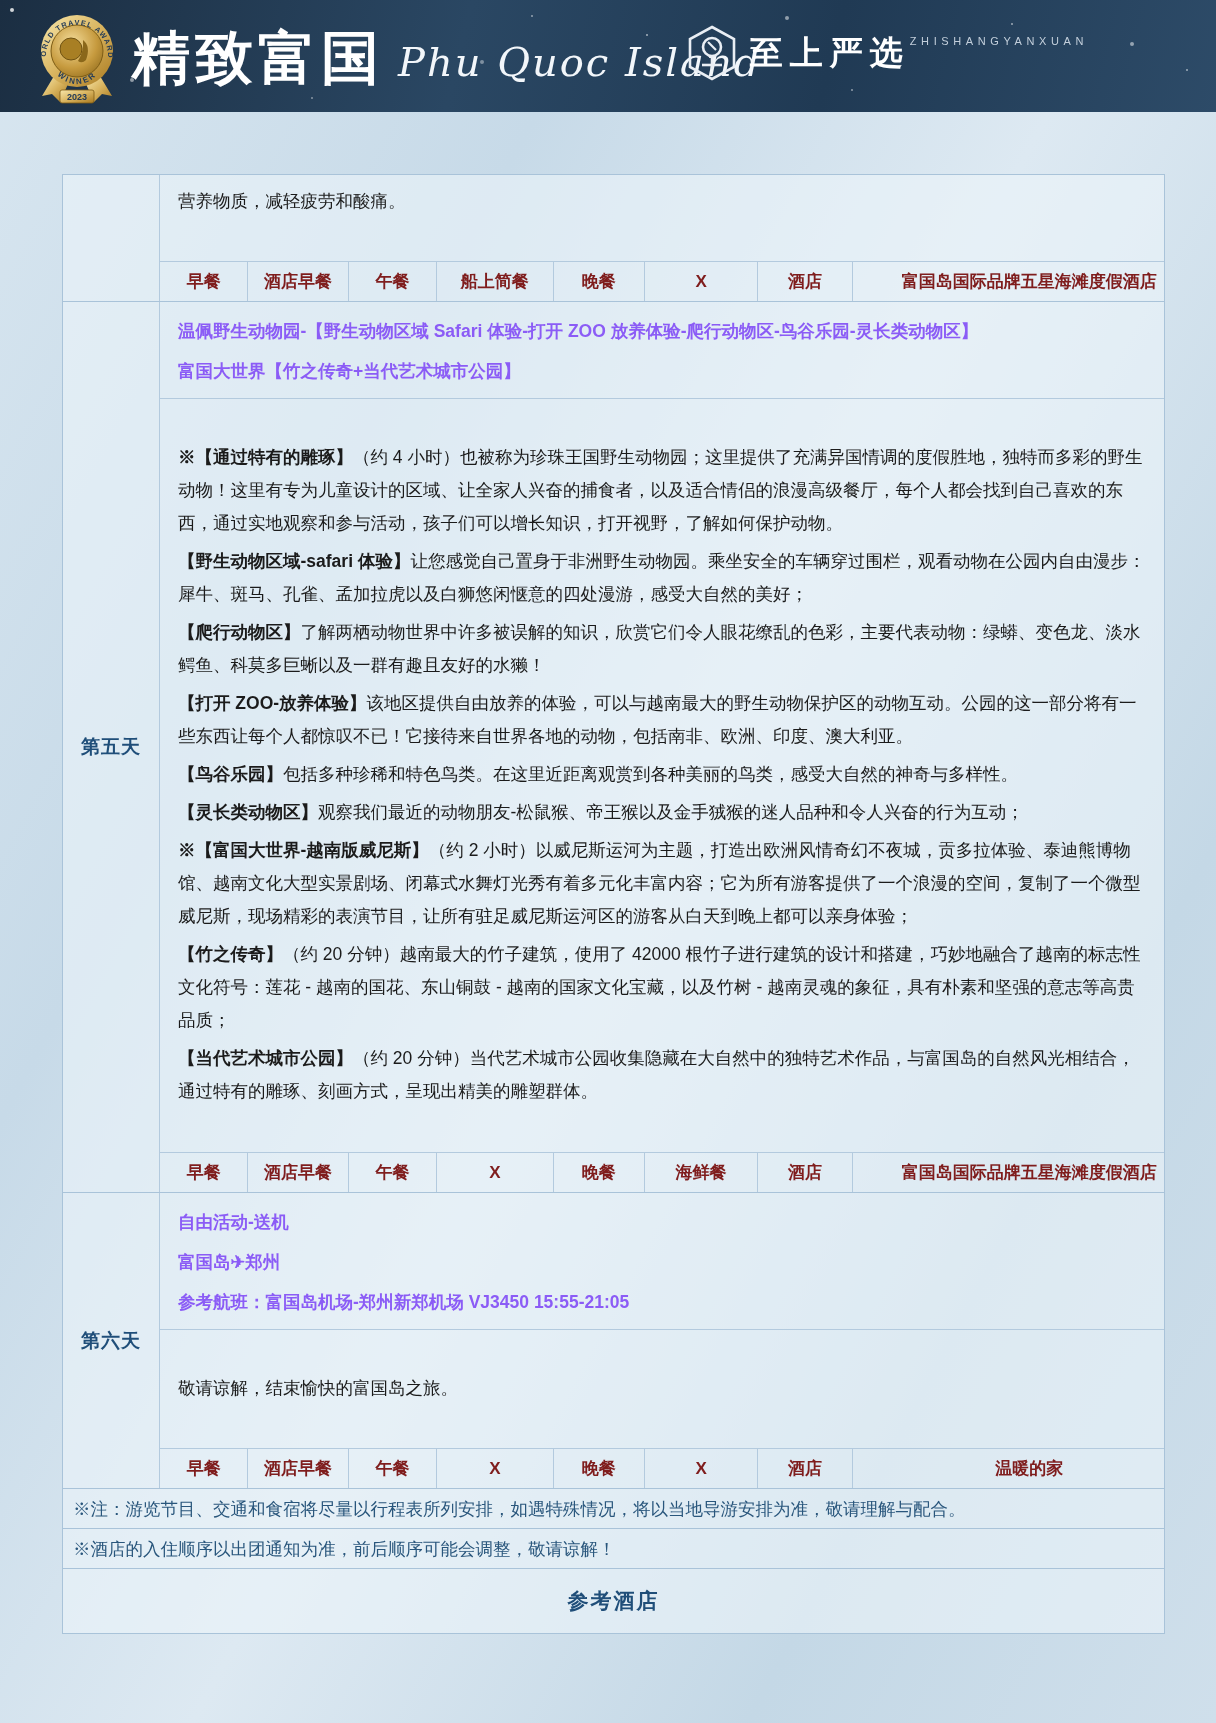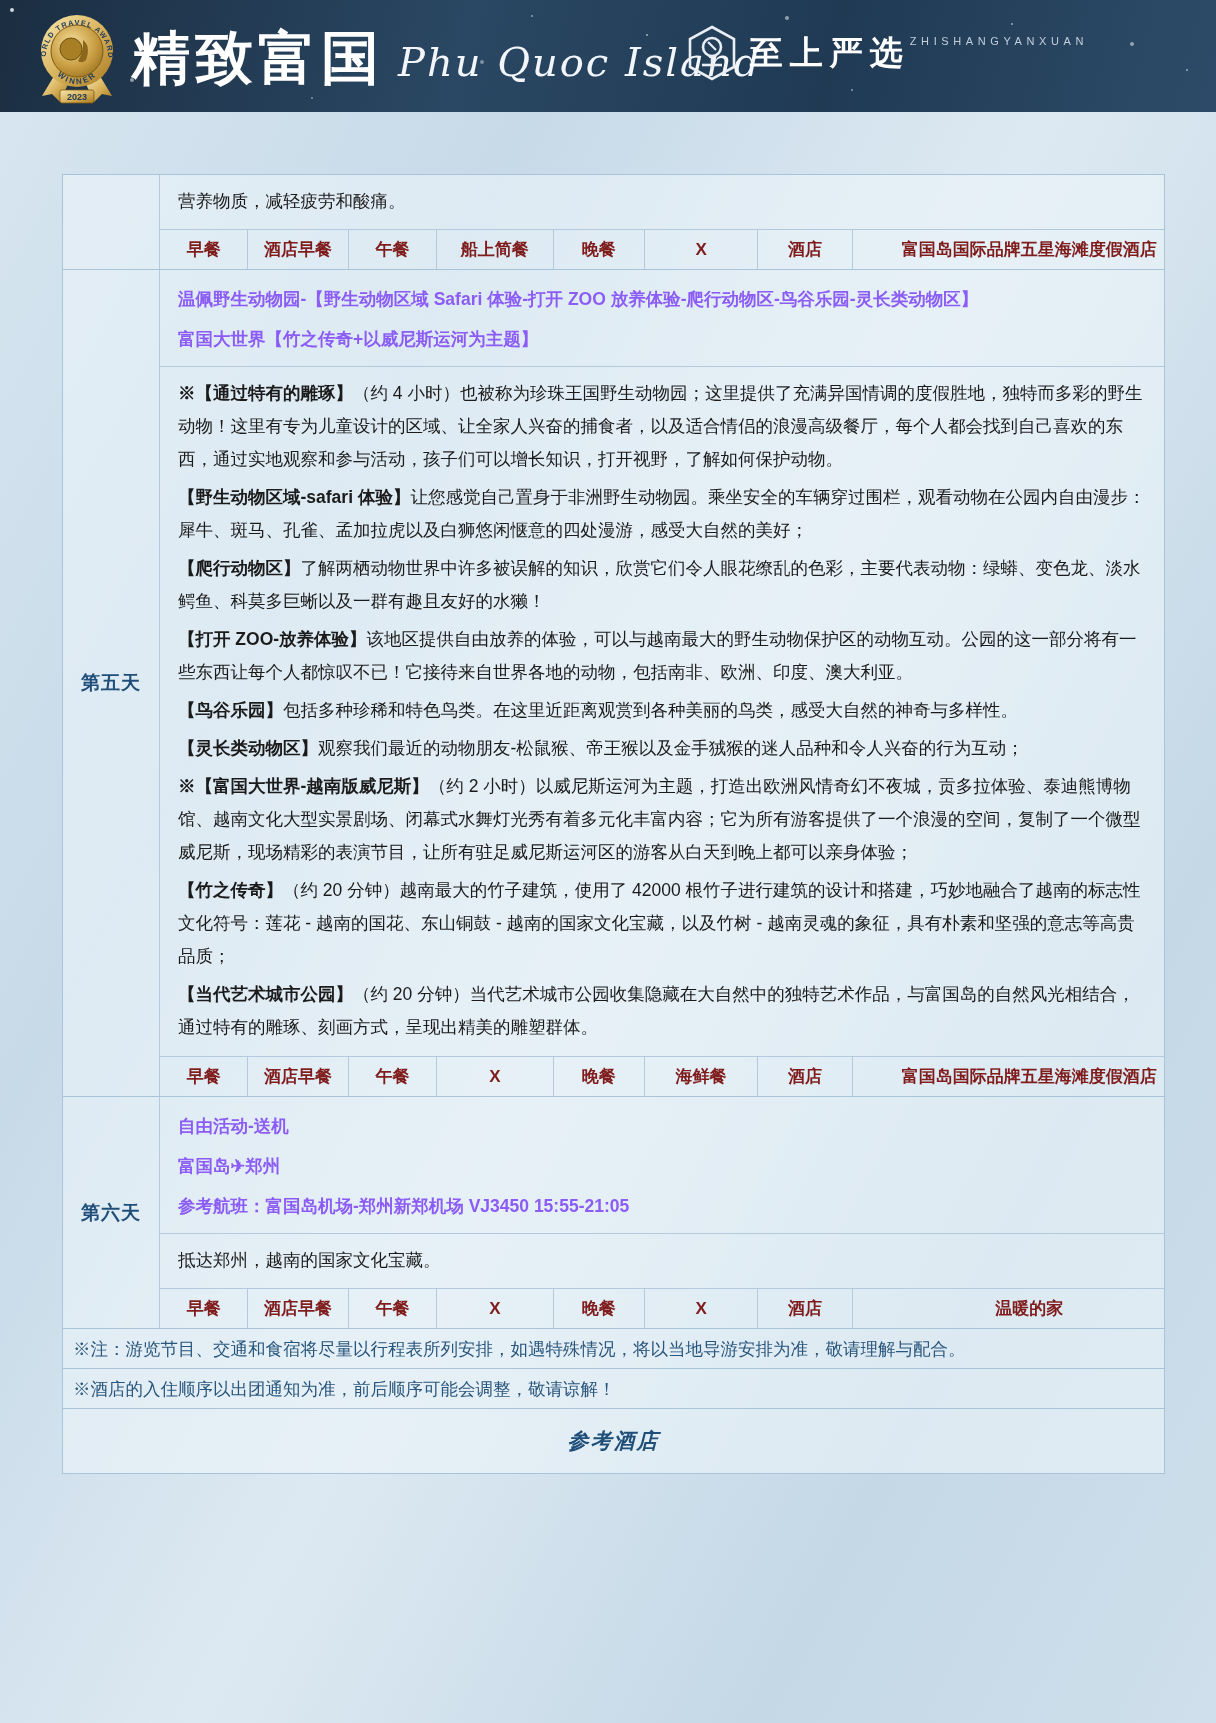--- a/index.html
+++ b/index.html
@@ -55,21 +55,21 @@
     position:absolute; left:62px; top:174px; width:1103px;
     border:1.5px solid #a9c3d9;
     background:rgba(237,245,250,0.6);
   }
   .day-row { display:flex; border-bottom:1.5px solid #a9c3d9; }
   .day-col {
     width:97px; flex:0 0 97px; border-right:1.5px solid #b3cade;
     display:flex; align-items:center; justify-content:center;
     color:#1f4e79; font-weight:bold; font-size:19px; letter-spacing:1px;
   }
-  .content-col { flex:1; display:flex; flex-direction:column; min-width:0; }
+  .content-col { flex:1; display:flex; flex-direction:column; min-width:0;gap:32px; }
   .title-block {
     padding:9px 18px 7px; border-bottom:1.5px solid #b3cade;
     color:#8b5cf6; font-weight:bold; font-size:17.5px;
   }
   .title-line { line-height:40px; }
   .body-block { padding:5px 18px 7px; font-size:17.5px; color:#1b1b1b; }
   .row-a .body-block p { line-height:42px; }
   .row-b .body-block p { line-height:33px; margin:5px 0; }
   .row-c .body-block p { line-height:42px; }
   .body-block .lead { font-weight:bold; }
@@ -81,21 +81,21 @@
   .meal-cell:first-child { border-left:none; }
   .mc0{flex:0 0 8.7%;} .mc1{flex:0 0 10.0%;} .mc2{flex:0 0 8.8%;} .mc3{flex:0 0 11.6%;}
   .mc4{flex:0 0 9.1%;} .mc5{flex:0 0 11.3%;} .mc6{flex:0 0 9.4%;} .mc7{flex:1;padding-left:42px;}
   .note-row {
     min-height:40px; display:flex; align-items:center;
     border-bottom:1.5px solid #a9c3d9;
     color:#29567c; font-size:17.5px; padding:2px 10px;
   }
   .footer-row {
     height:64px; display:flex; align-items:center; justify-content:center;
-    color:#1f4e79; font-size:21px; font-weight:bold; letter-spacing:2px;font-style:italic;
+    color:#1f4e79; font-size:21px; font-weight:bold; letter-spacing:2px;
   }
 </style>
 </head>
 <body>
 
 <div class="header">
   <div class="snow">
       <i></i>
     </div>
 
@@ -169,21 +169,21 @@
         <div class="meal-cell mc7">富国岛国际品牌五星海滩度假酒店</div>
       </div>
     </div>
   </div>
 
   <div class="day-row row-b">
     <div class="day-col">第五天</div>
     <div class="content-col">
       <div class="title-block">
         <div class="title-line">温佩野生动物园-【野生动物区域 Safari 体验-打开 ZOO 放养体验-爬行动物区-鸟谷乐园-灵长类动物区】</div>
-        <div class="title-line">富国大世界【竹之传奇+以威尼斯运河为主题】</div>
+        <div class="title-line">富国大世界【竹之传奇+当代艺术城市公园】</div>
       </div>
       <div class="body-block">
         <p><span class="lead">※【通过特有的雕琢】</span><span>（约 4 小时）也被称为珍珠王国野生动物园；这里提供了充满异国情调的度假胜地，独特而多彩的野生动物！这里有专为儿童设计的区域、让全家人兴奋的捕食者，以及适合情侣的浪漫高级餐厅，每个人都会找到自己喜欢的东西，通过实地观察和参与活动，孩子们可以增长知识，打开视野，了解如何保护动物。</span></p>
         <p><span class="lead">【野生动物区域-safari 体验】</span><span>让您感觉自己置身于非洲野生动物园。乘坐安全的车辆穿过围栏，观看动物在公园内自由漫步：犀牛、斑马、孔雀、孟加拉虎以及白狮悠闲惬意的四处漫游，感受大自然的美好；</span></p>
         <p><span class="lead">【爬行动物区】</span><span>了解两栖动物世界中许多被误解的知识，欣赏它们令人眼花缭乱的色彩，主要代表动物：绿蟒、变色龙、淡水鳄鱼、科莫多巨蜥以及一群有趣且友好的水獭！</span></p>
         <p><span class="lead">【打开 ZOO-放养体验】</span><span>该地区提供自由放养的体验，可以与越南最大的野生动物保护区的动物互动。公园的这一部分将有一些东西让每个人都惊叹不已！它接待来自世界各地的动物，包括南非、欧洲、印度、澳大利亚。</span></p>
         <p><span class="lead">【鸟谷乐园】</span><span>包括多种珍稀和特色鸟类。在这里近距离观赏到各种美丽的鸟类，感受大自然的神奇与多样性。</span></p>
         <p><span class="lead">【灵长类动物区】</span><span>观察我们最近的动物朋友-松鼠猴、帝王猴以及金手狨猴的迷人品种和令人兴奋的行为互动；</span></p>
         <p><span class="lead">※【富国大世界-越南版威尼斯】</span><span>（约 2 小时）以威尼斯运河为主题，打造出欧洲风情奇幻不夜城，贡多拉体验、泰迪熊博物馆、越南文化大型实景剧场、闭幕式水舞灯光秀有着多元化丰富内容；它为所有游客提供了一个浪漫的空间，复制了一个微型威尼斯，现场精彩的表演节目，让所有驻足威尼斯运河区的游客从白天到晚上都可以亲身体验；</span></p>
         <p><span class="lead">【竹之传奇】</span><span>（约 20 分钟）越南最大的竹子建筑，使用了 42000 根竹子进行建筑的设计和搭建，巧妙地融合了越南的标志性文化符号：莲花 - 越南的国花、东山铜鼓 - 越南的国家文化宝藏，以及竹树 - 越南灵魂的象征，具有朴素和坚强的意志等高贵品质；</span></p>
@@ -204,21 +204,21 @@
 
   <div class="day-row row-c">
     <div class="day-col">第六天</div>
     <div class="content-col">
       <div class="title-block">
         <div class="title-line">自由活动-送机</div>
         <div class="title-line">富国岛✈郑州</div>
         <div class="title-line">参考航班：富国岛机场-郑州新郑机场  VJ3450 15:55-21:05</div>
       </div>
       <div class="body-block">
-        <p><span>抵达郑州，越南的国家文化宝藏。</span></p>
+        <p><span>敬请谅解，结束愉快的富国岛之旅。</span></p>
       </div>
       <div class="meal-row">
         <div class="meal-cell mc0">早餐</div>
         <div class="meal-cell mc1">酒店早餐</div>
         <div class="meal-cell mc2">午餐</div>
         <div class="meal-cell mc3">X</div>
         <div class="meal-cell mc4">晚餐</div>
         <div class="meal-cell mc5">X</div>
         <div class="meal-cell mc6">酒店</div>
         <div class="meal-cell mc7">温暖的家</div>

